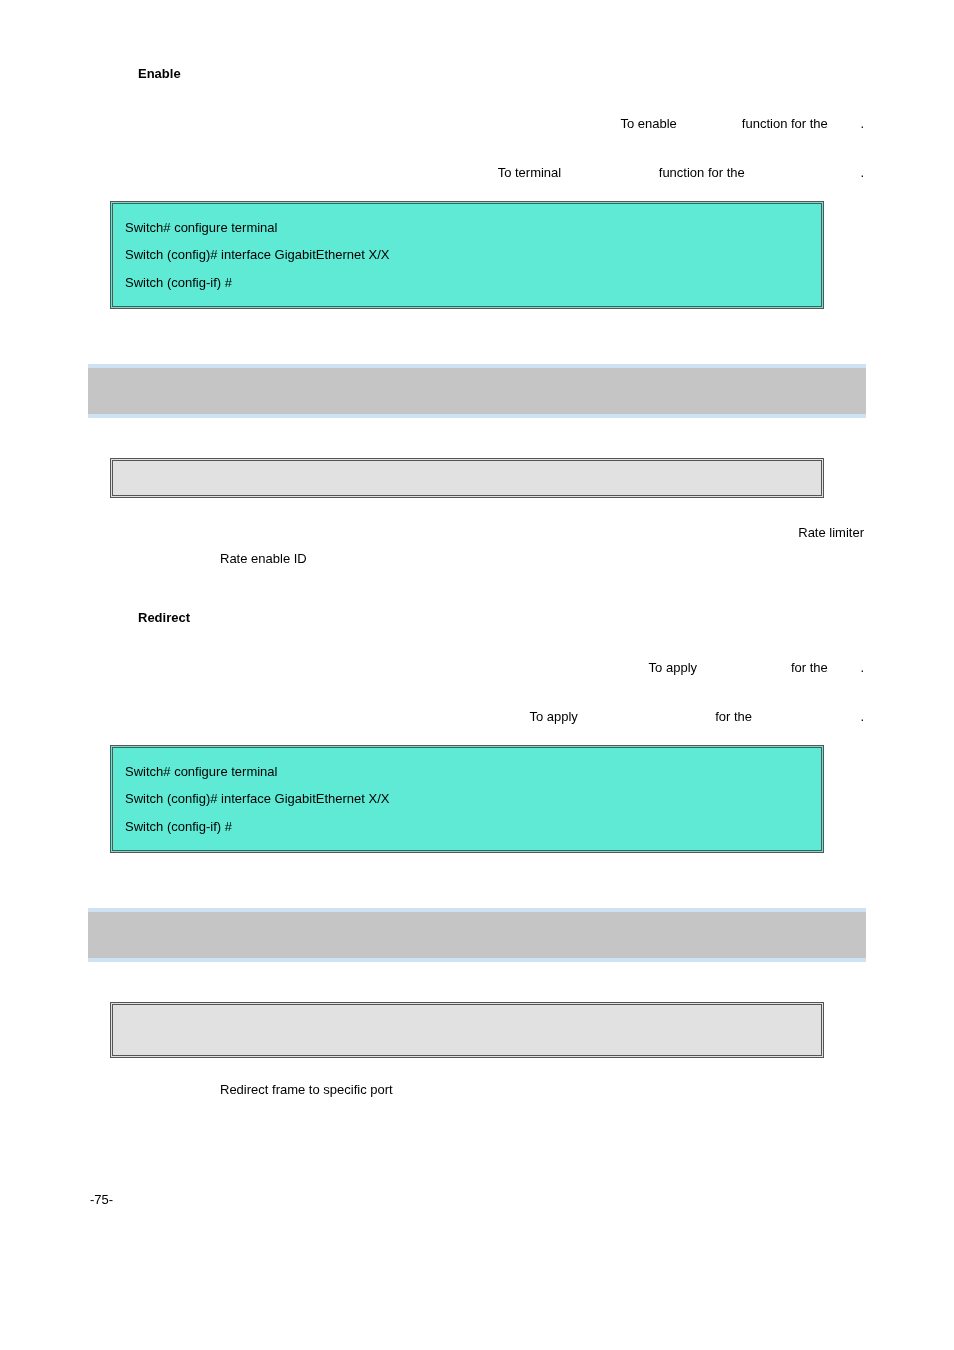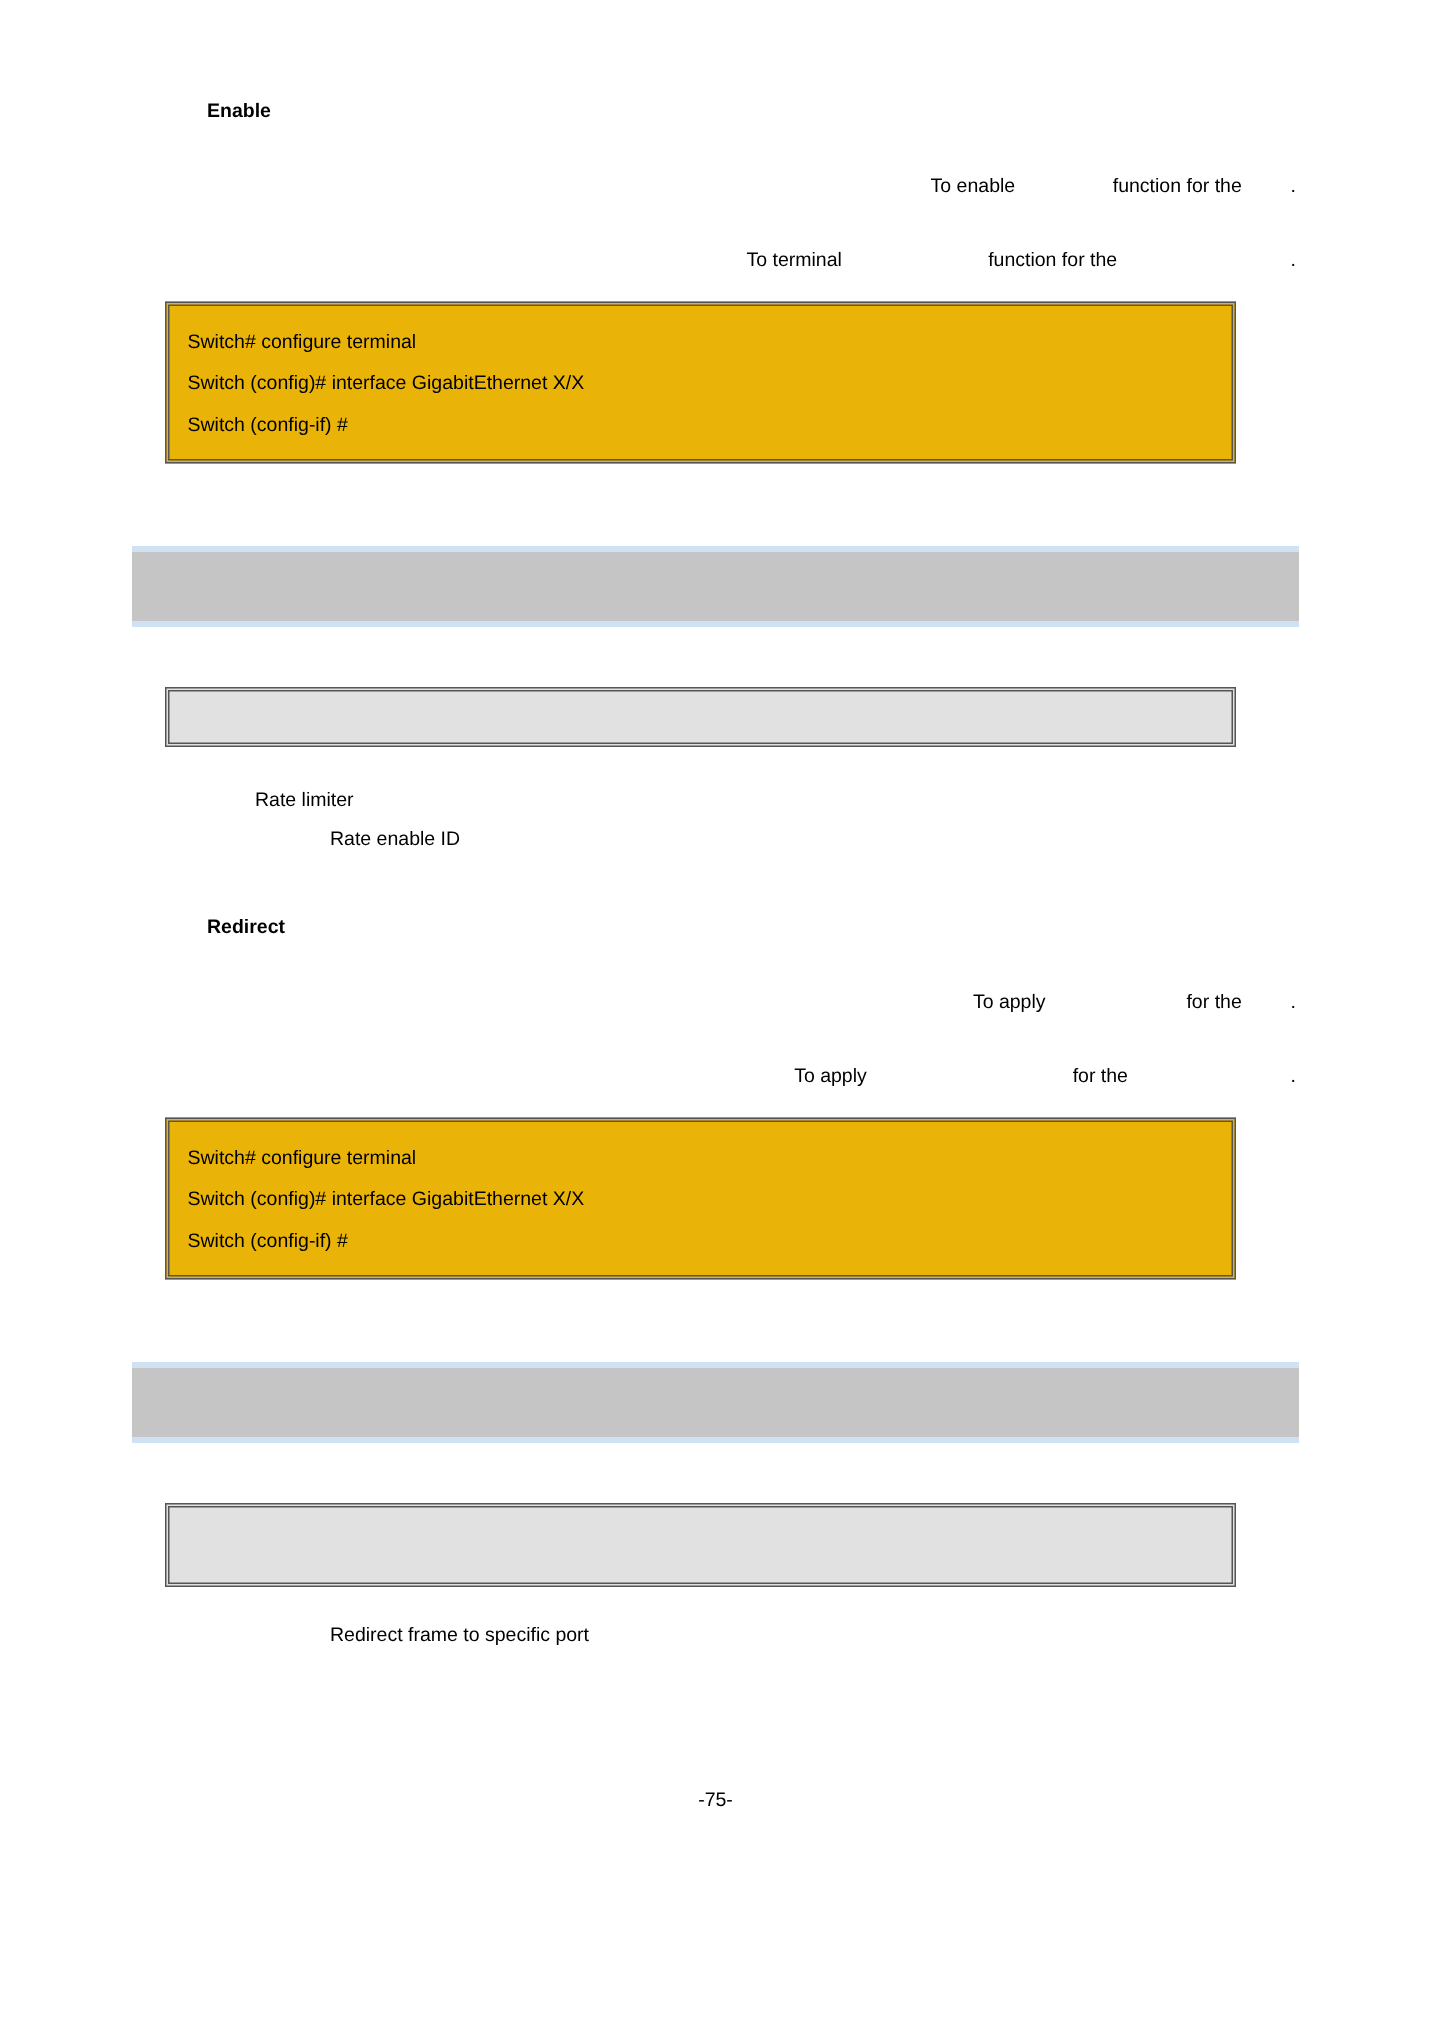--- a/index.html
+++ b/index.html
@@ -12,21 +12,21 @@
     margin: 0 auto;
     padding: 50px 90px 40px 90px;
     line-height: 1.5;
   }
   .bold { font-weight: bold; }
   .para { margin: 14px 0; padding-left: 48px; }
   .gap-s { margin-top: 30px; text-align: right; }
   .gap-m { margin-top: 40px; }
   .code-box {
     border: 3px double #555;
-    background: #eab308;
+    background: #5eead4;
     padding: 10px 12px;
     margin-top: 18px;
     margin-left: 20px;
     margin-right: 40px;
   }
   .code-box div { padding: 4px 0; }
   .section-bar {
     background: #c5c5c5;
     border-top: 4px solid #cfe2f3;
     border-bottom: 4px solid #cfe2f3;
@@ -37,23 +37,23 @@
   }
   .syntax-box {
     border: 3px double #555;
     background: #e1e1e1;
     height: 40px;
     margin-top: 40px;
     margin-left: 20px;
     margin-right: 40px;
   }
   .syntax-box.tall { height: 56px; }
-  .indent-1 { margin-left: 80px; margin-top: 25px; }
+  .indent-1 { margin-left: 80px; margin-top: 25px; text-align: right; }
   .indent-2 { margin-left: 130px; margin-top: 6px; }
-  .page-num { text-align: center; margin-top: 90px; font-size: 13px; }
+  .page-num { margin-top: 90px; font-size: 13px; }
 </style>
 </head>
 <body>
 
 <div class="para bold">Enable</div>
 
 <div class="para gap-s">
   <span>To enable</span>
   <span>&nbsp;&nbsp;&nbsp;&nbsp;&nbsp;&nbsp;&nbsp;&nbsp;&nbsp;&nbsp;&nbsp;&nbsp;&nbsp;&nbsp;&nbsp;&nbsp;</span>
   <span>function for the</span>

